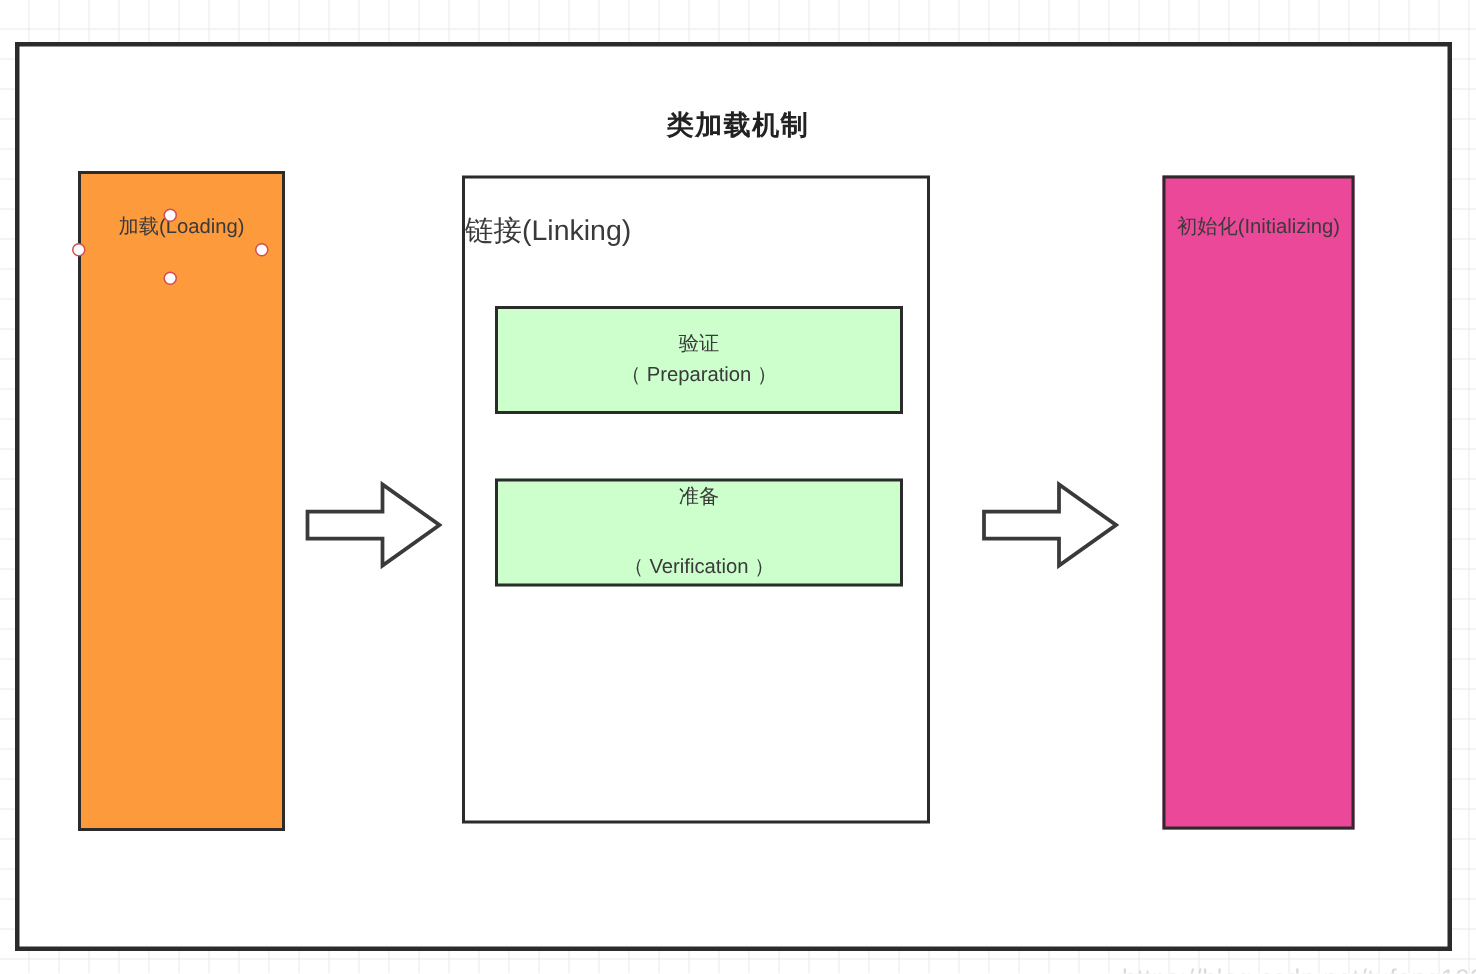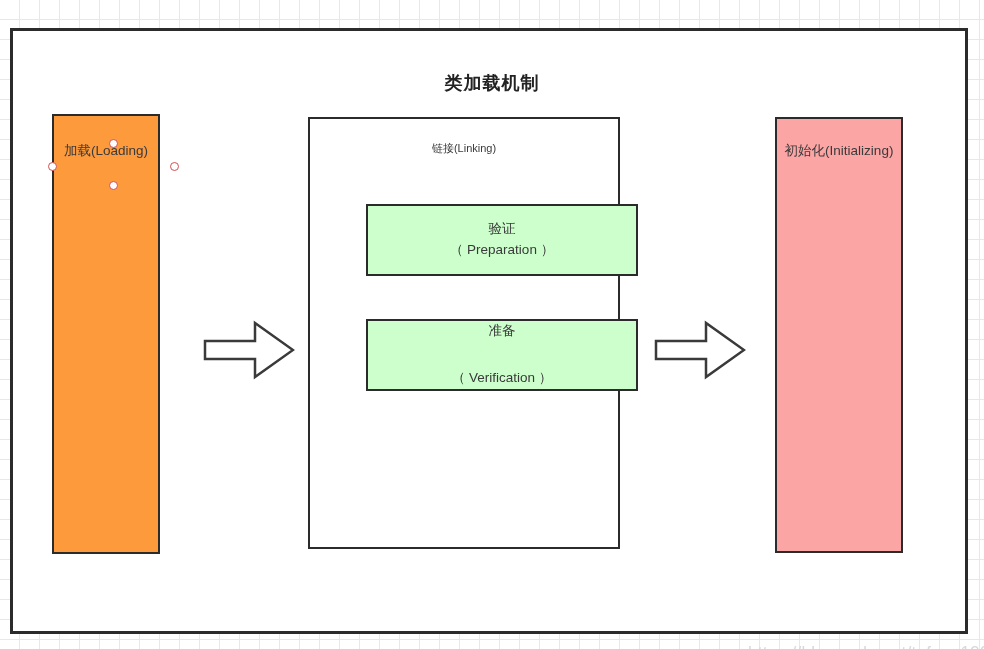--- a/index.html
+++ b/index.html
@@ -60,21 +60,21 @@
     color: #3a3a3a;
     font-size: 13.5px;
     line-height: 1.45;
     text-align: center;
   }
 
   
   #node-loading {
     left: 39px;
     top: 83px;
-    width: 108px;
+    width: 138px;
     height: 440px;
     background: #fc9a3c;
   }
   #node-loading .node-label {
     position: absolute;
     left: 0;
     top: 25px;
     width: 100%;
     text-align: center;
     font-size: 13.5px;
@@ -103,54 +103,53 @@
     top: 86px;
     width: 312px;
     height: 432px;
     background: #ffffff;
   }
   #node-linking .node-label {
     position: absolute;
     left: 0;
     top: 22px;
     width: 100%;
-    text-align: center;
-    font-size: 11px;
+    text-align: left;
+    font-size: 19px;
     color: #3a3a3a;
   }
 
   
   .step {
     position: absolute;
     left: 20px;
     width: 272px;
     height: 72px;
     background: #ccffcc;
     border: 2px solid #2b2b2b;
     box-sizing: border-box;
     display: flex;
     flex-direction: column;
     align-items: center;
     justify-content: center;
     color: #3a3a3a;
     font-size: 13.5px;
     line-height: 1.55;
-    margin-left: 36px;
   }
   #step-0 { top: 85px; }
   #step-1 { top: 200px; gap: 26px; }
   #step-2 { top: 317px; }
 
   
   #node-initializing {
     left: 762px;
     top: 86px;
     width: 128px;
     height: 436px;
-    background: #fca5a5;
+    background: #ec4899;
   }
   #node-initializing .node-label {
     position: absolute;
     left: 0;
     top: 22px;
     width: 100%;
     text-align: center;
     font-size: 13.5px;
     color: #3a3a3a;
     white-space: nowrap;

